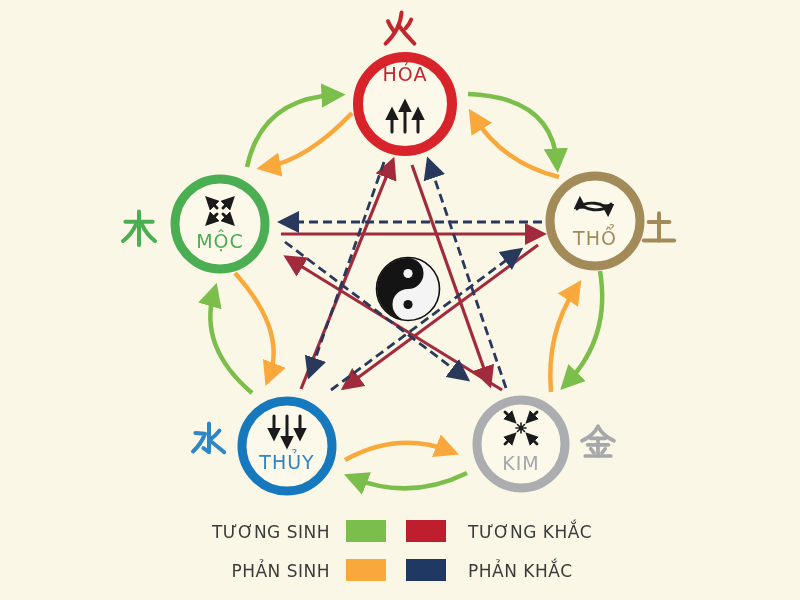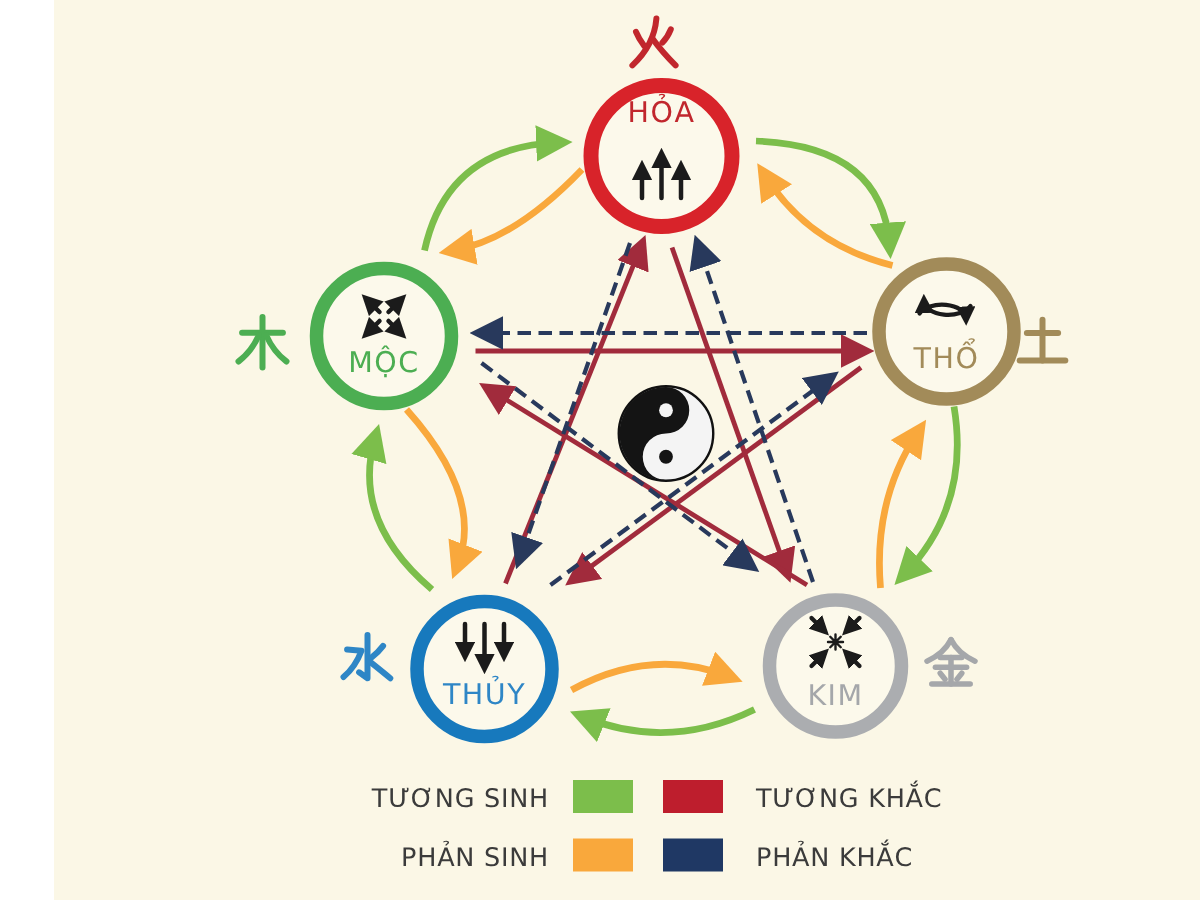--- a/index.html
+++ b/index.html
@@ -1,17 +1,17 @@
 <!DOCTYPE html>
 <html><head>
 <meta charset="utf-8">
 <style>
   html,body{margin:0;padding:0;}
   body{width:800px;height:600px;overflow:hidden;font-family:"DejaVu Sans",sans-serif;}
-  .stage{position:relative;width:660px;height:600px;margin-left:36px;}
+  .stage{position:relative;width:660px;height:600px;}
   svg{display:block;}
   .node-label{font-size:19px;letter-spacing:1px;text-anchor:middle;font-family:"DejaVu Sans",sans-serif;}
   .legend-label{font-size:17px;letter-spacing:.5px;font-family:"DejaVu Sans",sans-serif;}
   .hanzi{fill:none;stroke-linecap:round;stroke-linejoin:round;}
   .icon-stroke{fill:none;stroke-linecap:round;}
   .cycle-line{fill:none;}
 </style>
 </head>
 <body>
 

